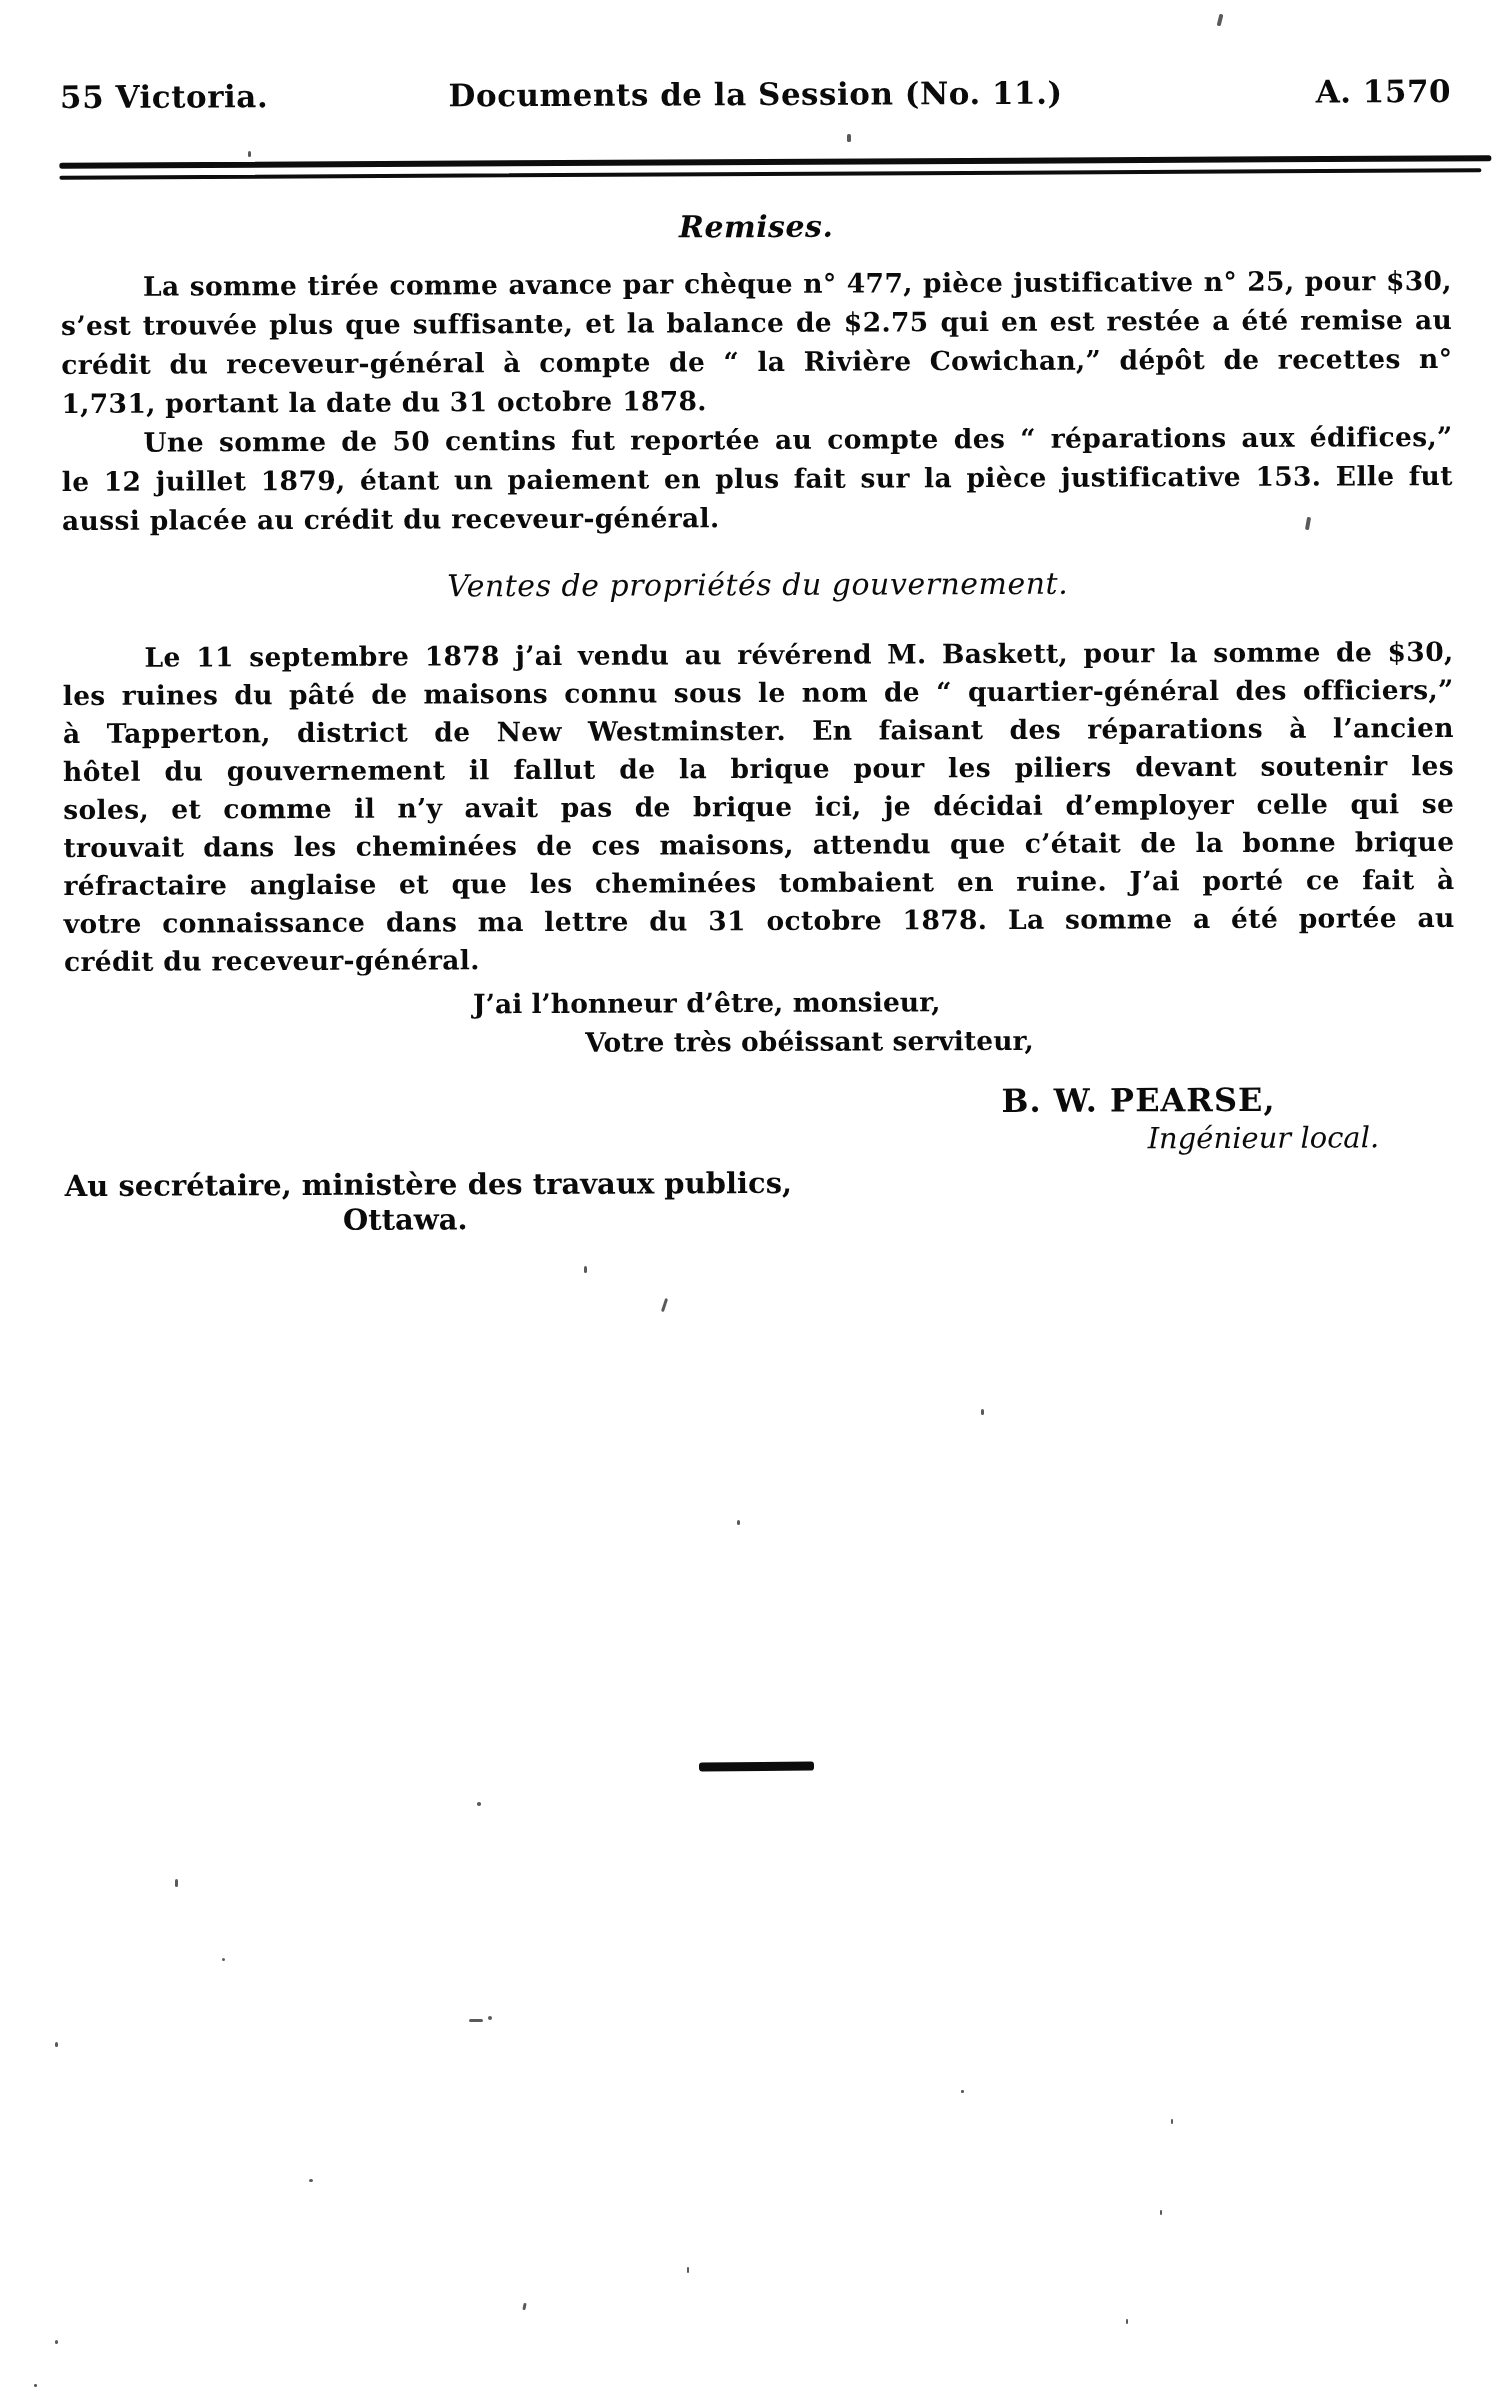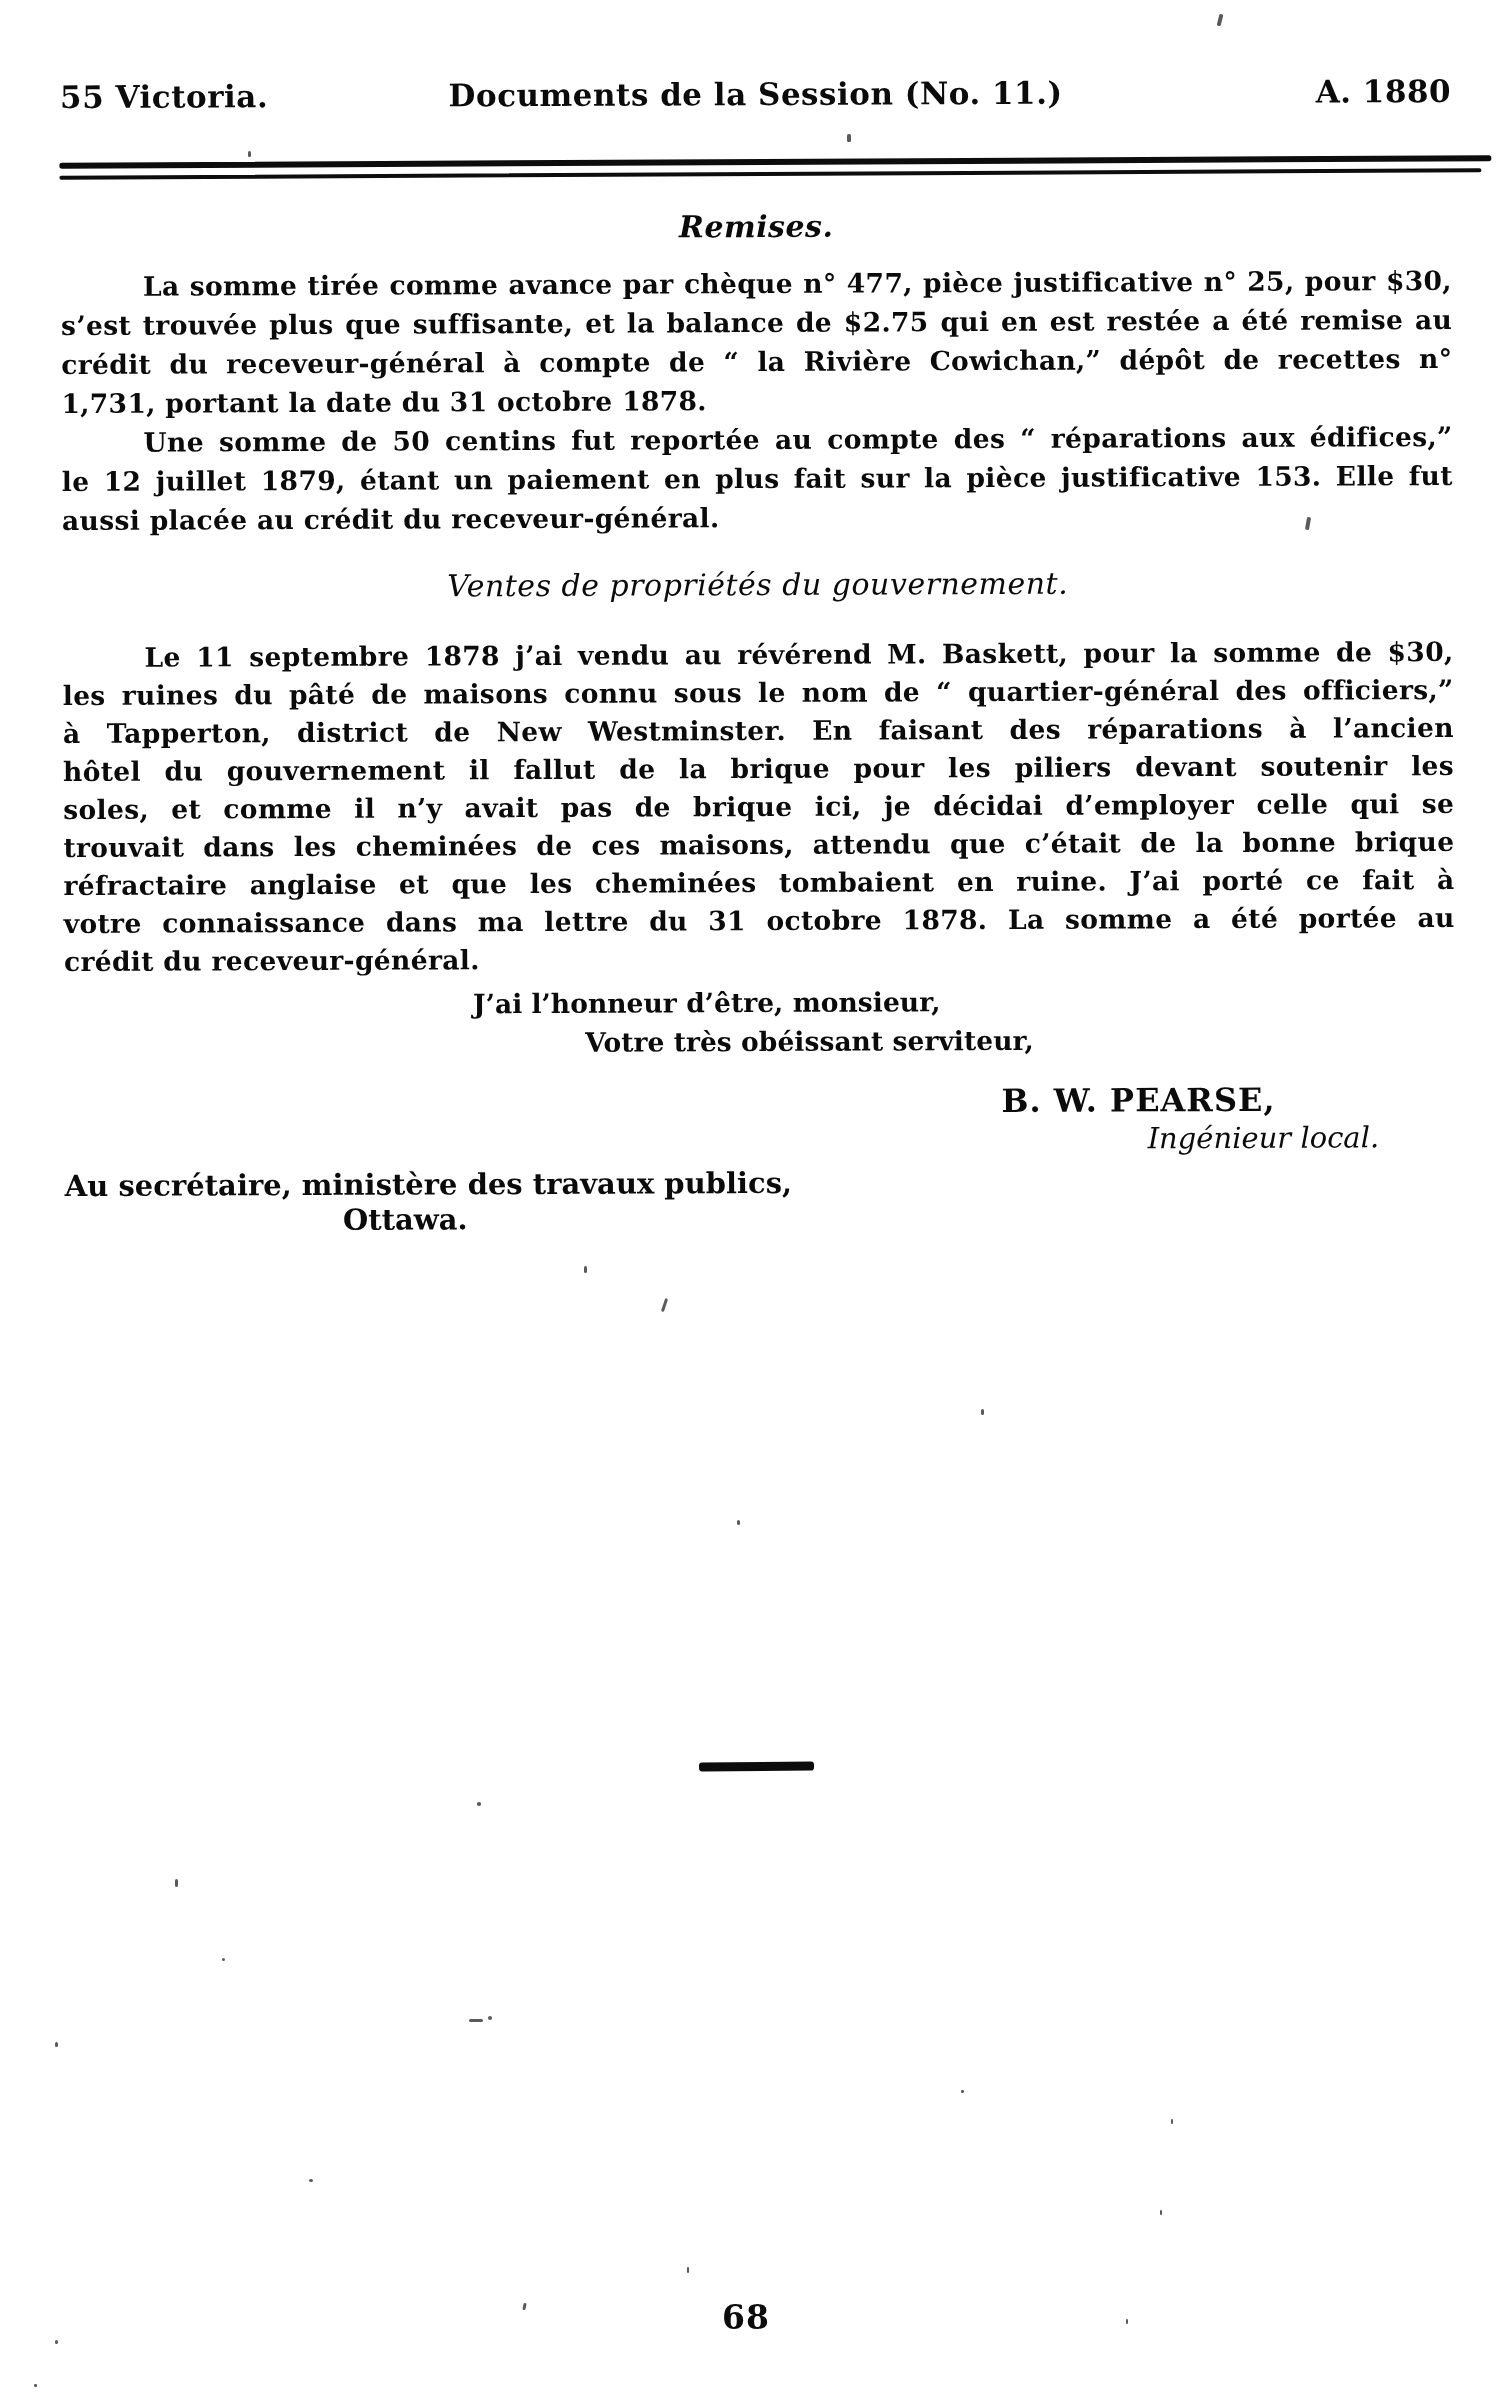--- a/index.html
+++ b/index.html
@@ -72,21 +72,21 @@
 </style>
 </head>
 <body>
 
 <div class="sheet">
   <div class="content">
 
     <header class="masthead">
       <div class="h-left">55 Victoria.</div>
       <div class="h-center">Documents de la Session (No. 11.)</div>
-      <div class="h-right">A. 1880</div>
+      <div class="h-right">A. 1570</div>
     </header>
 
     <div class="double-rule">
       <div class="rule-a"></div>
       <div class="rule-b"></div>
     </div>
 
     <h2 class="sec-title remises">Remises.</h2>
 
     <div class="para p1">
@@ -121,21 +121,20 @@
 
     <div class="sig-name">B. W. PEARSE,</div>
     <div class="sig-title">Ingénieur local.</div>
 
     <div class="addr-line l1">Au secrétaire, ministère des travaux publics,</div>
     <div class="addr-line l2">Ottawa.</div>
 
   </div>
 
   <div class="mid-divider"></div>
-  <div class="folio">68</div>
 
   <div class="speck" style="left:1218px;top:14.3px;width:3.6px;height:12.3px;transform:rotate(14deg)"></div>
   <div class="speck" style="left:847px;top:134px;width:3.6px;height:8.2px"></div>
   <div class="speck" style="left:248px;top:151px;width:3.1px;height:6.1px"></div>
   <div class="speck" style="left:1306px;top:517px;width:4.1px;height:13.3px;transform:rotate(10deg)"></div>
   <div class="speck" style="left:584px;top:1266px;width:2.6px;height:7.2px"></div>
   <div class="speck" style="left:663px;top:1298px;width:2.6px;height:14.3px;transform:rotate(18deg)"></div>
   <div class="speck" style="left:981px;top:1409px;width:2.6px;height:6.1px"></div>
   <div class="speck" style="left:737px;top:1520px;width:3.1px;height:5.1px"></div>
   <div class="speck" style="left:477px;top:1802px;width:3.6px;height:3.6px;border-radius:50%"></div>

